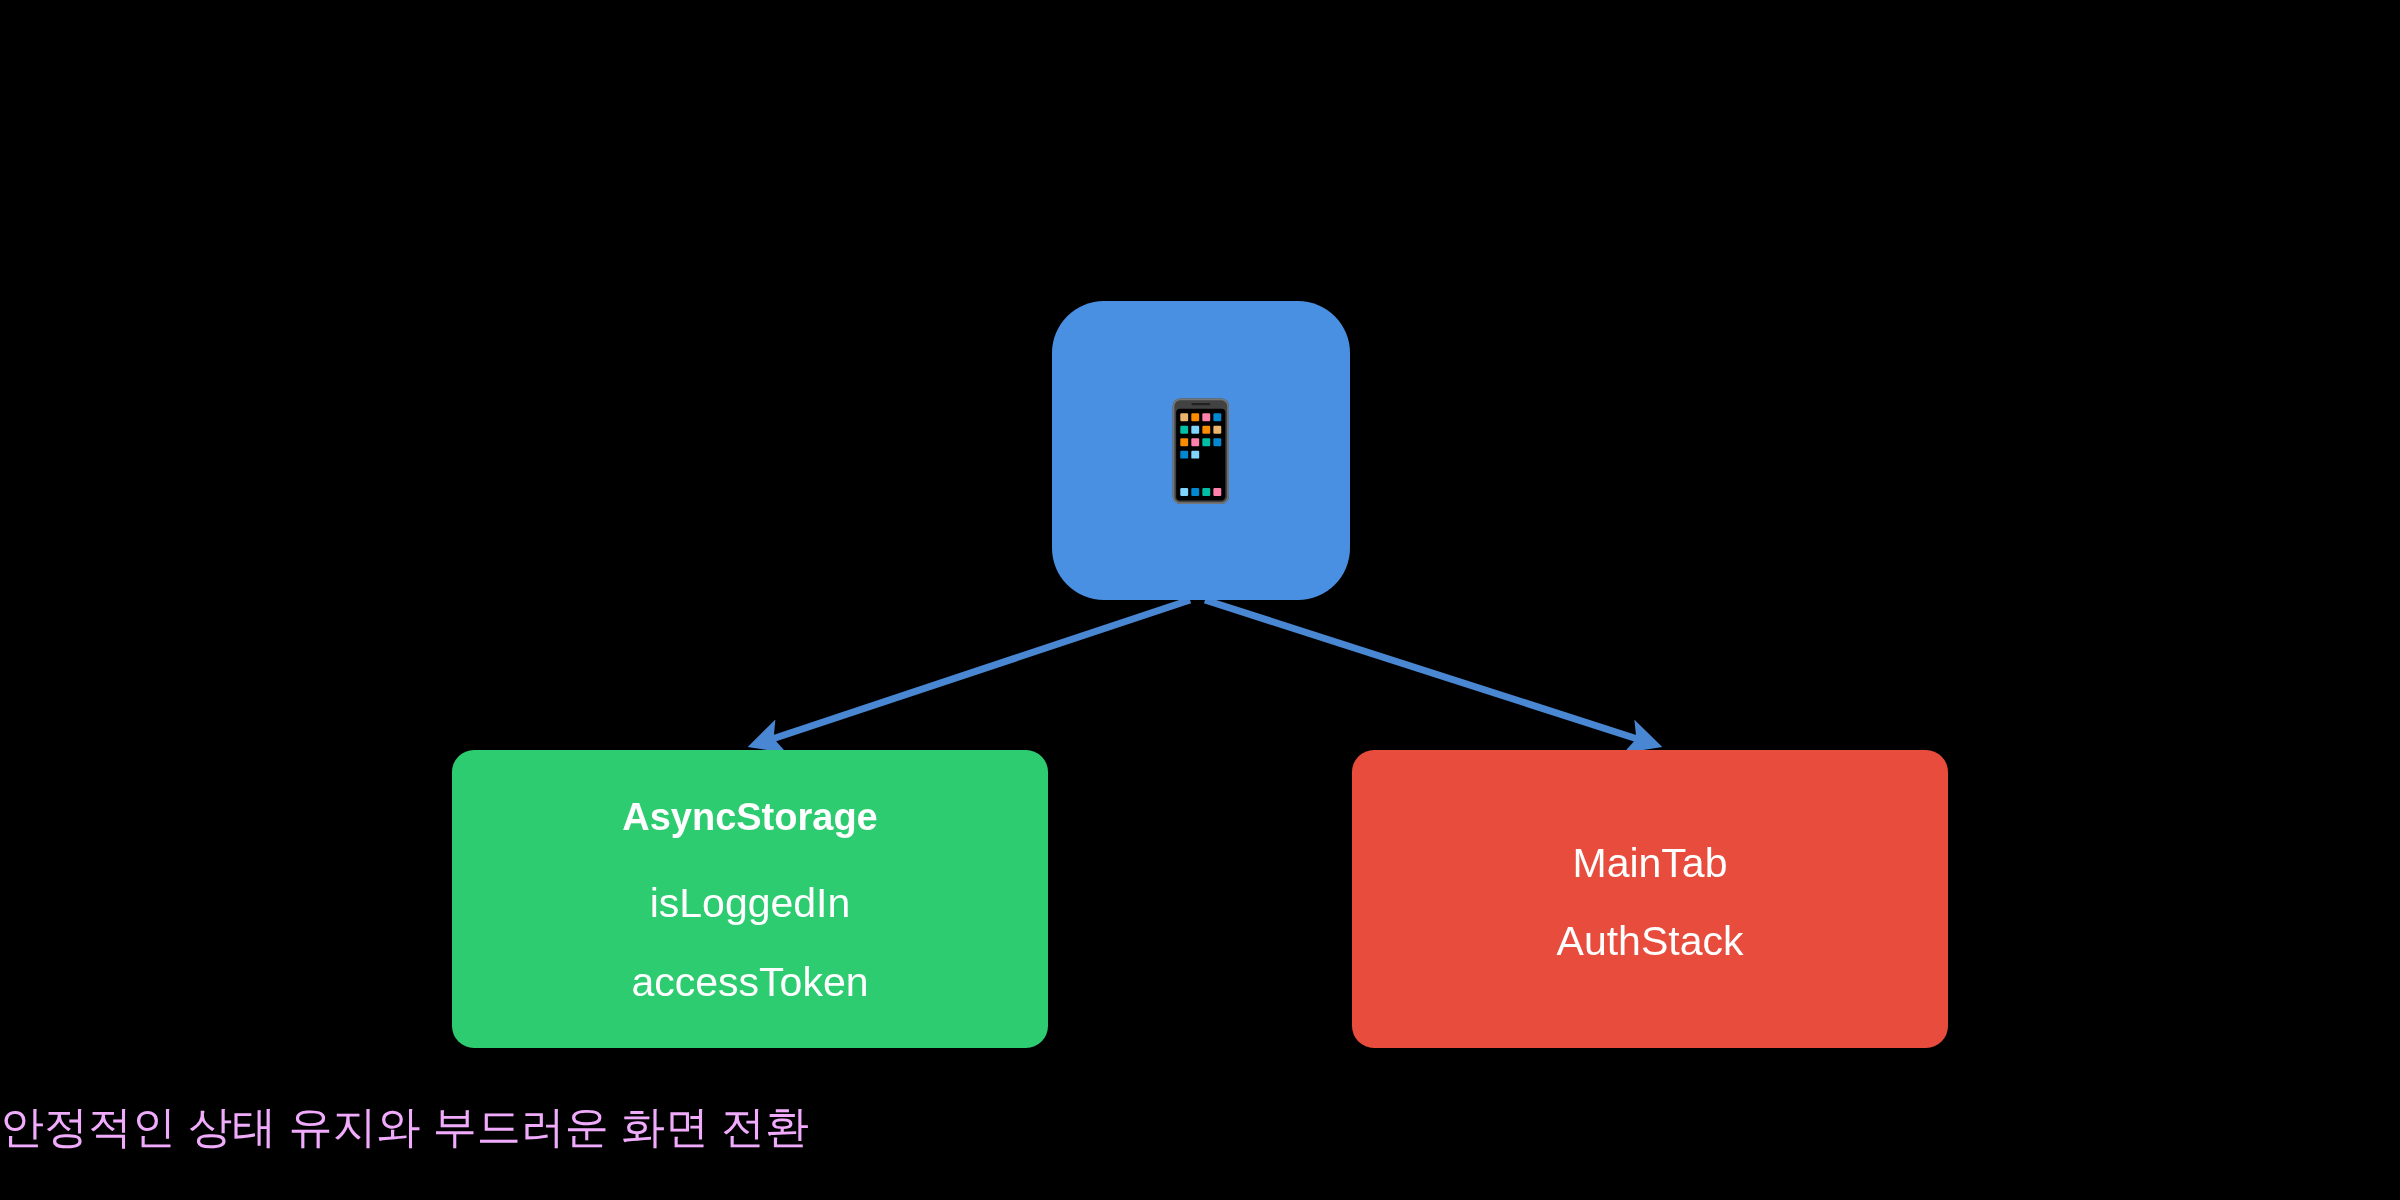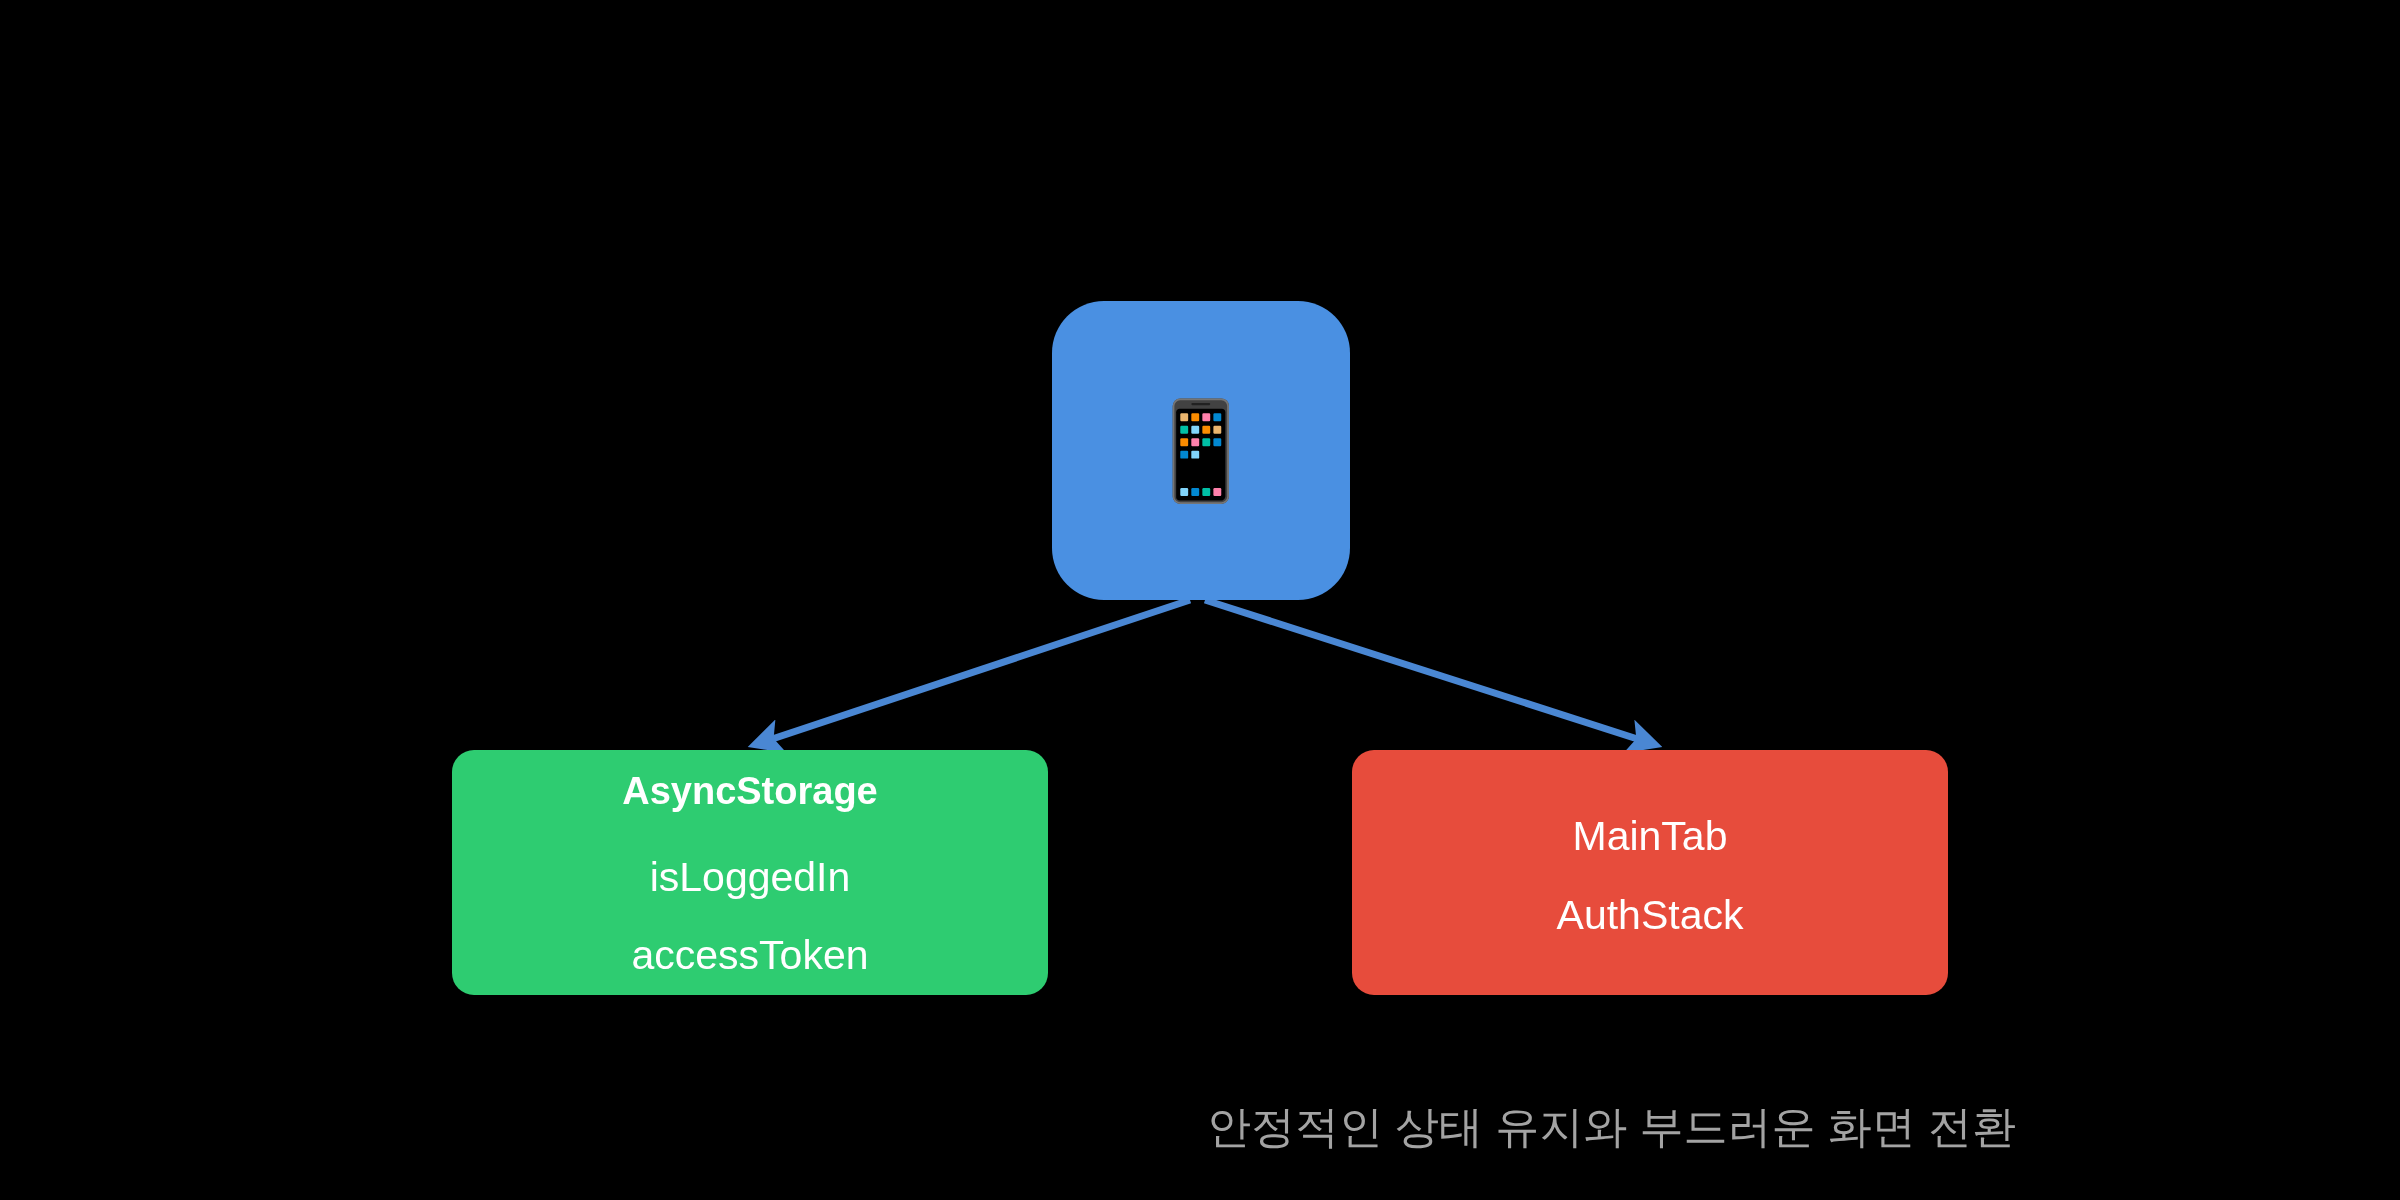--- a/index.html
+++ b/index.html
@@ -57,21 +57,21 @@
     font-size: 96px;
     line-height: 1;
     user-select: none;
   }
 
   
   .node-box {
     position: absolute;
     top: 750px;
     width: 596px;
-    height: 245px;
+    height: 298px;
     border-radius: 22px;
     display: flex;
     flex-direction: column;
     align-items: center;
     justify-content: center;
     box-sizing: border-box;
     padding-top: 6px;
   }
   #node-async   { left: 452px;  background: #2ecc71; }
   #node-nav     { left: 1352px; background: #e74c3c; }
@@ -91,24 +91,24 @@
     white-space: nowrap;
   }
   .node-line + .node-line { margin-top: 26px; }
 
   
   #caption {
     position: absolute;
     left: 0;
     top: 1098px;
     width: 2016px;
-    text-align: right;
+    text-align: left;
     font-size: 44px;
     font-weight: 400;
-    color: #a3a3a3;
+    color: #f0abfc;
     white-space: nowrap;
   }
 </style>
 </head>
 <body>
 
 <div id="stage">
 
 
   <svg id="arrows" viewBox="0 0 2400 1200" width="2400" height="1200">

